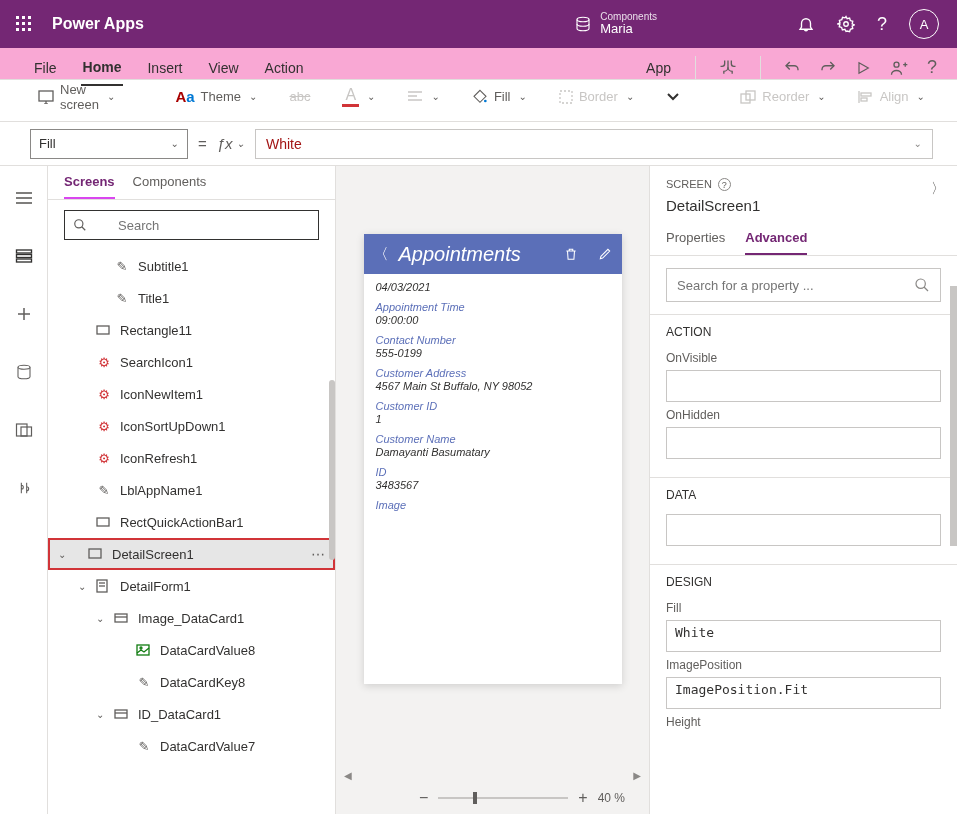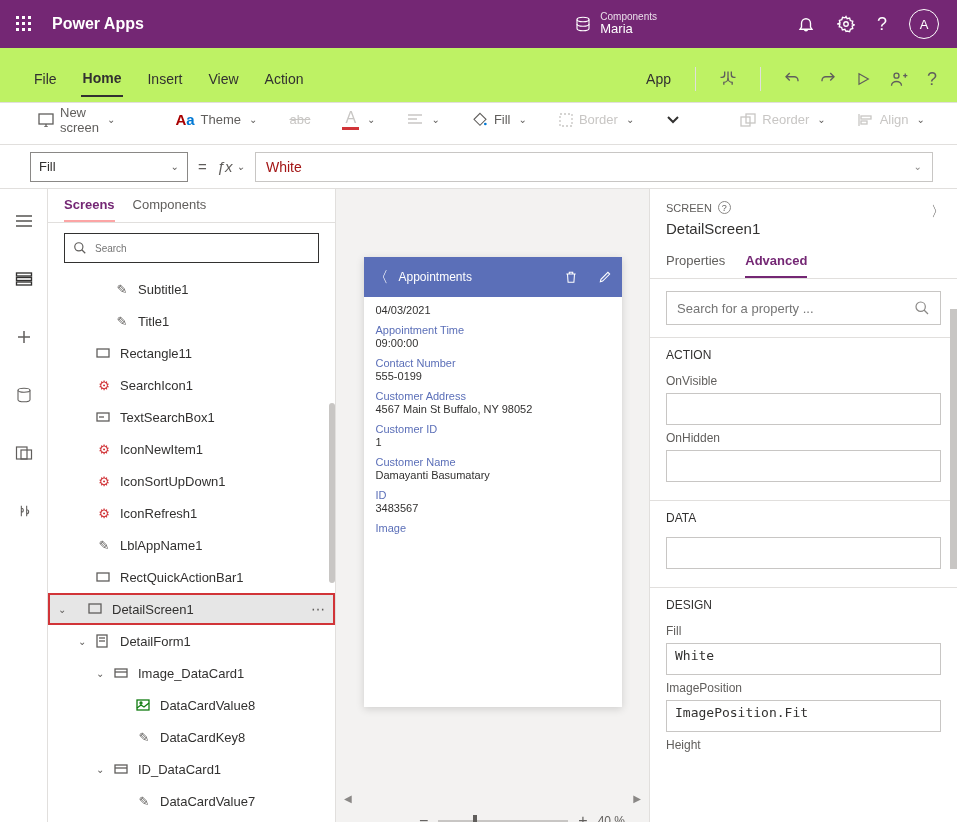--- a/index.html
+++ b/index.html
@@ -13,21 +13,21 @@
 .env-block { display: flex; align-items: center; gap: 8px; margin-right: 140px; }
 .env-block .env-icon { font-size: 16px; }
 .env-text { line-height: 1.1; }
 .env-text .env-label { font-size: 10px; opacity: 0.85; }
 .env-text .env-name { font-size: 13px; }
 .top-icons { display: flex; align-items: center; gap: 22px; margin-right: 6px; }
 .top-icons .icon { font-size: 16px; cursor: pointer; }
 .avatar { width: 30px; height: 30px; border-radius: 50%; border: 1px solid #fff; display: flex; align-items: center; justify-content: center; font-size: 13px; }
 
 
-.menu-bar { height: 55px; background: #bef264; border-bottom: 1px solid #e1dfdd; display: flex; align-items: center; padding: 8px 20px 0 32px; }
+.menu-bar { height: 32px; background: #f9a8d4; border-bottom: 1px solid #e1dfdd; display: flex; align-items: center; padding: 8px 20px 0 32px; }
 .menu-bar .menu-item { margin-right: 22px; font-size: 14px; cursor: pointer; padding: 9px 2px; }
 .menu-bar .menu-item.active { font-weight: 600; border-bottom: 2px solid #323130; }
 .menu-bar .right-controls { margin-left: auto; display: flex; align-items: center; gap: 18px; }
 .menu-bar .sep { width: 1px; height: 24px; background: #e1dfdd; margin: 0 4px; }
 .ctrl-icon { font-size: 16px; cursor: pointer; color: #605e5c; }
 
 
 .ribbon { height: 42px; border-bottom: 1px solid #e1dfdd; display: flex; align-items: center; padding: 0 12px 8px 30px; gap: 16px; }
 .rib-btn { display: flex; align-items: center; gap: 6px; padding: 4px 8px; font-size: 13px; color: #605e5c; cursor: pointer; }
 .rib-btn.disabled { color: #c8c6c4; }
@@ -48,59 +48,59 @@
 .rail-icon { width: 32px; height: 32px; display: flex; align-items: center; justify-content: center; font-size: 17px; color: #605e5c; cursor: pointer; }
 .rail-icon.active { color: #323130; position: relative; }
 
 
 .tree-panel { width: 288px; border-right: 1px solid #e1dfdd; display: flex; flex-direction: column; background: #fff; }
 .tree-header { padding: 12px 16px 4px; display: flex; justify-content: space-between; align-items: center; }
 .tree-header h2 { font-size: 17px; font-weight: 600; }
 .tree-header .close-x { font-size: 14px; cursor: pointer; color: #605e5c; }
 .tree-tabs { display: flex; gap: 18px; padding: 0 16px; border-bottom: 1px solid #e1dfdd; }
 .tree-tab { padding: 8px 0; font-size: 13px; cursor: pointer; color: #605e5c; }
-.tree-tab.active { color: #742774; font-weight: 600; border-bottom: 2px solid #fca5a5; }
+.tree-tab.active { color: #742774; font-weight: 600; border-bottom: 2px solid #d946ef; }
 .tree-search { margin: 10px 16px; height: 30px; border: 1px solid #323130; display: flex; align-items: center; padding: 0 8px; gap: 8px; }
-.tree-search input { border: none; outline: none; flex: 1; font-size: 10px; }
+.tree-search input { border: none; outline: none; flex: 1; font-size: 13px; margin-left: 23px; }
 .tree-list { flex: 1; overflow-y: auto; position: relative; }
 .tree-item { display: flex; align-items: center; height: 32px; padding-left: 20px; gap: 8px; font-size: 13px; cursor: pointer; position: relative; }
 .tree-item .t-icon { width: 16px; text-align: center; color: #605e5c; font-size: 13px; }
 .tree-item.indent-1 { padding-left: 48px; }
 .tree-item.indent-2 { padding-left: 66px; }
 .tree-item.indent-3 { padding-left: 88px; }
 .tree-item.selected { background: #e6e6e6; }
 .tree-item.highlighted { outline: 2px solid #d13438; outline-offset: -2px; }
 .tree-item .expand { position: absolute; left: 4px; font-size: 10px; color: #605e5c; }
 .tree-item.indent-1 .expand { left: 30px; }
 .tree-item.indent-2 .expand { left: 48px; }
 .tree-item .more { position: absolute; right: 10px; font-size: 14px; color: #605e5c; }
 .scroll-thumb { position: absolute; right: 0; top: 130px; width: 6px; height: 180px; background: #c8c6c4; border-radius: 3px; }
 
 
 .canvas-area { flex: 1; background: #f3f2f1; position: relative; display: flex; flex-direction: column; }
 .canvas-inner { flex: 1; display: flex; justify-content: center; padding-top: 68px; }
 .phone-frame { width: 258px; height: 450px; background: #fff; box-shadow: 0 2px 8px rgba(0,0,0,0.15); display: flex; flex-direction: column; }
 .phone-hdr { height: 40px; background: #5b6fb8; color: #fff; display: flex; align-items: center; padding: 0 10px; gap: 10px; }
 .phone-hdr .back-ic { font-size: 15px; }
-.phone-hdr .ph-title { font-size: 12px; flex: 1; }
+.phone-hdr .ph-title { font-size: 20px; flex: 1; font-style: italic; }
 .phone-hdr .ph-ic { font-size: 14px; margin-left: 10px; }
-.phone-body { flex: 1; padding: 6px 12px; font-size: 11px; overflow: hidden; }
+.phone-body { flex: 1; padding: 6px 12px; font-size: 11px; overflow: hidden; font-style: italic; }
 .phone-body .field-label { color: #5b6fb8; margin-top: 8px; font-size: 11px; }
 .phone-body .field-value { color: #323130; margin-top: 1px; }
 .canvas-scrollbar { height: 14px; display: flex; align-items: center; padding: 0 8px; }
 .canvas-scrollbar .sb-btn { font-size: 10px; color: #8a8886; }
 .canvas-scrollbar .sb-track { flex: 1; height: 10px; }
 .zoom-bar { height: 32px; display: flex; align-items: center; justify-content: flex-end; padding: 0 24px; gap: 10px; font-size: 12px; color: #605e5c; }
 .zoom-track { width: 130px; height: 2px; background: #c8c6c4; position: relative; }
 .zoom-thumb { position: absolute; left: 35px; top: -5px; width: 4px; height: 12px; background: #605e5c; }
 
 
 .props-panel { width: 308px; border-left: 1px solid #e1dfdd; display: flex; flex-direction: column; background: #fff; position: relative; }
 .props-hdr { padding: 12px 16px 2px; }
-.props-type { font-size: 11px; color: #605e5c; display: flex; align-items: center; gap: 6px; }
+.props-type { font-size: 11px; color: #605e5c; display: flex; gap: 6px; }
 .props-chevron { position: absolute; right: 12px; top: 14px; font-size: 14px; color: #605e5c; }
 .props-name { font-size: 15px; margin-top: 6px; }
 .props-tabs { display: flex; gap: 20px; padding: 6px 16px 0; border-bottom: 1px solid #e1dfdd; }
 .props-tab { padding: 8px 0; font-size: 13px; cursor: pointer; color: #605e5c; }
 .props-tab.active { color: #742774; font-weight: 600; border-bottom: 2px solid #742774; }
 .props-search-wrap { padding: 12px 16px; }
 .props-search { height: 34px; border: 1px solid #c8c6c4; display: flex; align-items: center; padding: 0 10px; justify-content: space-between; }
 .props-search input { border: none; outline: none; flex: 1; font-size: 13px; }
 .props-body { flex: 1; overflow-y: auto; }
 .prop-section { border-top: 1px solid #e1dfdd; padding: 10px 16px 12px; }
@@ -375,29 +375,20 @@
           <span class="t-icon">
             <svg width="14" height="12" fill="none" stroke="#605e5c" stroke-width="1.3">
               <rect x="1" y="2" width="12" height="8"></rect>
             </svg>
           </span>
           <span>Rectangle11</span>
         </div>
       <div class="tree-item indent-1">
           <span class="t-icon" style="color:#d13438">⚙</span>
           <span>SearchIcon1</span>
-        </div>
-      <div class="tree-item indent-1">
-          <span class="t-icon">
-            <svg width="14" height="10" fill="none" stroke="#605e5c" stroke-width="1.3">
-              <rect x="1" y="1" width="12" height="8"></rect>
-              <line x1="3" y1="5" x2="8" y2="5"></line>
-            </svg>
-          </span>
-          <span>TextSearchBox1</span>
         </div>
       <div class="tree-item indent-1">
           <span class="t-icon" style="color:#d13438">⚙</span>
           <span>IconNewItem1</span>
         </div>
       <div class="tree-item indent-1">
           <span class="t-icon" style="color:#d13438">⚙</span>
           <span>IconSortUpDown1</span>
         </div>
       <div class="tree-item indent-1">

